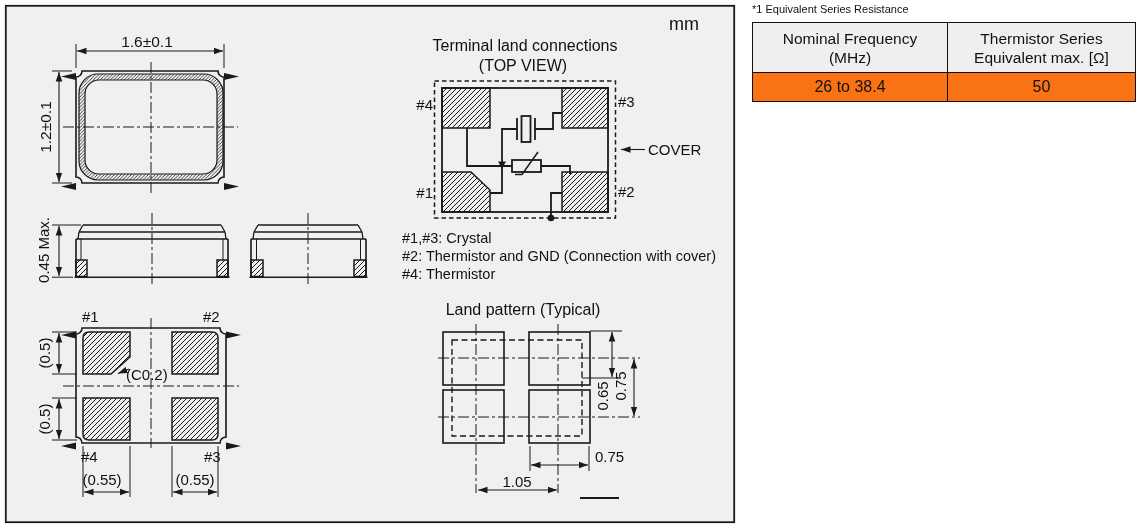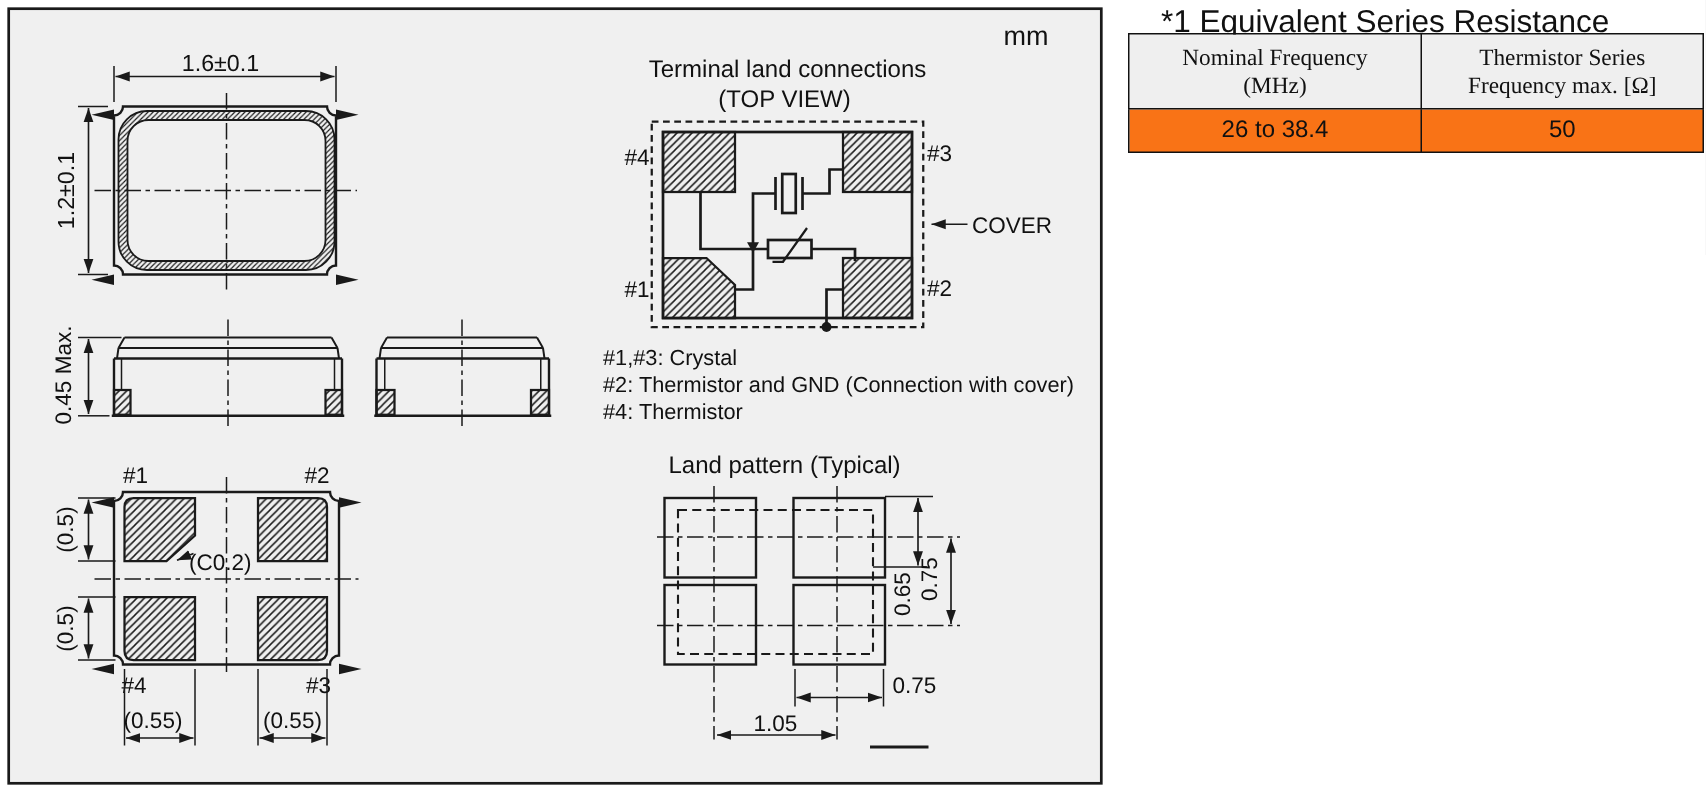--- a/index.html
+++ b/index.html
@@ -19,35 +19,34 @@
   .ln{stroke:#1a1a1a;fill:none;stroke-width:1.6;}
   .ln2{stroke:#1a1a1a;fill:none;stroke-width:1.3;}
   .wr{stroke:#1a1a1a;fill:none;stroke-width:1.8;}
   .thin{stroke:#1a1a1a;fill:none;stroke-width:1;}
   .dim{stroke:#1a1a1a;fill:none;stroke-width:1.1;}
   .cl{stroke:#1a1a1a;fill:none;stroke-width:1;stroke-dasharray:11 3 3 3;}
   .pad{fill:url(#hp);stroke:#1a1a1a;stroke-width:1.5;}
   .wedge{fill:#1a1a1a;stroke:none;}
 
   .esr-title{
-    position:absolute;left:752px;top:3px;font-size:21px;color:#111;
+    position:absolute;left:752px;top:3px;font-size:11px;color:#111;
     white-space:nowrap;
-    margin-left:22px;
   }
   table.esr{
     position:absolute;left:752px;top:22px;width:383px;
     border-collapse:collapse;table-layout:fixed;
   }
   table.esr th,table.esr td{
     border:1.7px solid #111;text-align:center;color:#111;
     font-weight:normal;padding:0;
   }
   table.esr th{
     background:#efefef;font-size:15.5px;line-height:19px;
-    height:49px;vertical-align:middle;font-family:Liberation Serif, serif;
+    height:49px;vertical-align:middle;
   }
   table.esr td{font-size:16px;height:28px;background:#f97316;}
   col.c1{width:195px;} col.c2{width:188px;}
 </style>
 </head>
 <body>
 
 
 
 <svg width="740" height="528" viewBox="0 0 740 528">
@@ -231,21 +230,21 @@
       <col class="c2">
     </colgroup>
   <thead>
     <tr>
       <th>
         <span>Nominal Frequency</span><br>
         <span>(MHz)</span>
       </th>
       <th>
         <span>Thermistor Series</span><br>
-        <span>Frequency max. [Ω]</span>
+        <span>Equivalent max. [Ω]</span>
       </th>
     </tr>
   </thead>
   <tbody>
     <tr>
       <td>26 to 38.4</td>
       <td>50</td>
     </tr>
   </tbody>
 </table>

